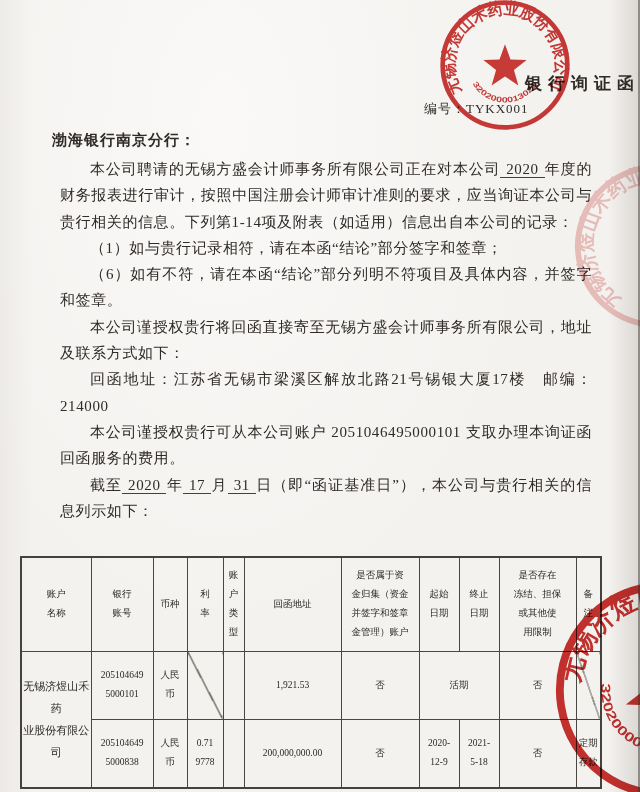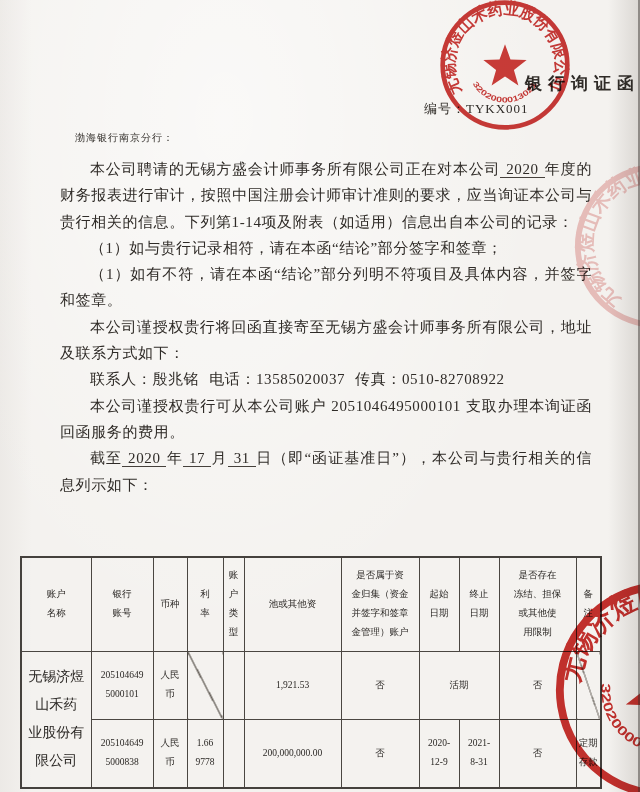--- a/index.html
+++ b/index.html
@@ -9,42 +9,42 @@
       linear-gradient(90deg, rgba(190,184,178,0.15), rgba(255,255,255,0) 5%, rgba(255,255,255,0) 95%, rgba(150,144,138,0.28)),
       radial-gradient(ellipse at 35% 15%, rgba(255,255,255,0.55), rgba(255,255,255,0) 55%),
       #f4f2ef;
     font-family:"Liberation Serif","DejaVu Serif",serif;
     color:#2f2b27;
   }
   .page::after { content:""; position:absolute; right:0; top:0; width:2px; height:100%; background:rgba(50,46,42,0.45); pointer-events:none; }
 
   .title { position:absolute; top:72px; left:0; right:0; text-align:right; font-size:17px; font-weight:bold; letter-spacing:6px; }
   .doc-number { position:absolute; top:100px; left:424px; font-size:13px; letter-spacing:1px; }
-  .salutation { position:absolute; top:131px; left:75px; font-size:10px; font-weight:normal; letter-spacing:1px; }
+  .salutation { position:absolute; top:131px; left:52px; font-size:15px; font-weight:bold; letter-spacing:1px; }
 
   .body-text { position:absolute; top:156px; left:60px; width:532px; font-size:15px; line-height:26.3px; letter-spacing:0.6px; text-align:justify; }
   .body-text p { margin:0; text-indent:2em; }
   .u { border-bottom:1.3px solid #45403b; padding:0 6px; }
   .gap { margin:0 10px 0 0; }
 
   table.bank-table {
     position:absolute; top:556px; left:20px; width:580px;
     border-collapse:collapse; table-layout:fixed;
     font-size:9.5px; color:#2a2724;
     border:2px solid #45413d;
   }
   table.bank-table td {
     border:1px solid #4a4641; text-align:center; vertical-align:middle;
     padding:1px; white-space:pre-line; line-height:2.0; overflow:hidden;
   }
   tr.hdr { height:94px; }
   tr.r1  { height:68px; }
   tr.r2  { height:69px; }
   td.slash { background:linear-gradient(to right top, transparent 48.8%, #6b665f 48.8%, #6b665f 51.2%, transparent 51.2%); }
-  td.name-cell { font-size:14px; }
+  td.name-cell { font-size:11px; }
 
   .seal { position:absolute; mix-blend-mode:multiply; pointer-events:none; }
   .seal-top    { left:438px; top:-2px;  width:134px; height:134px; opacity:0.88; }
   .seal-mid    { left:572px; top:161px; width:170px; height:170px; opacity:0.26; transform:rotate(-25deg); }
   .seal-bottom { left:552px; top:578px; width:224px; height:224px; opacity:0.92; transform:rotate(36deg); }
   .seal svg { width:100%; height:100%; display:block; }
   .seal text { font-family:"Liberation Sans","DejaVu Sans",sans-serif; font-weight:bold; fill:#c5201d; }
 </style>
 </head>
 <body>
@@ -53,23 +53,23 @@
 
   <div class="title">银行询证函</div>
 
   <div class="doc-number"><span>编号：</span><span>TYKX001</span></div>
 
   <div class="salutation">渤海银行南京分行：</div>
 
   <div class="body-text">
     <p><span>本公司聘请的无锡方盛会计师事务所有限公司正在对本公司</span><span class="u">2020</span><span>年度的财务报表进行审计，按照中国注册会计师审计准则的要求，应当询证本公司与贵行相关的信息。下列第1-14项及附表（如适用）信息出自本公司的记录：</span></p>
     <p>（1）如与贵行记录相符，请在本函“结论”部分签字和签章；</p>
-    <p>（1）如有不符，请在本函“结论”部分列明不符项目及具体内容，并签字和签章。</p>
+    <p>（6）如有不符，请在本函“结论”部分列明不符项目及具体内容，并签字和签章。</p>
     <p>本公司谨授权贵行将回函直接寄至无锡方盛会计师事务所有限公司，地址及联系方式如下：</p>
-    <p><span class="gap">联系人：殷兆铭</span><span class="gap">电话：13585020037</span><span>传真：0510-82708922</span></p>
+    <p>回函地址：江苏省无锡市梁溪区解放北路21号锡银大厦17楼　邮编：214000</p>
     <p><span>本公司谨授权贵行可从本公司账户</span><span style="margin:0 5px;">2051046495000101</span><span>支取办理本询证函回函服务的费用。</span></p>
     <p><span>截至</span><span class="u">2020</span><span>年</span><span class="u">17</span><span>月</span><span class="u">31</span><span>日（即“函证基准日”），本公司与贵行相关的信息列示如下：</span></p>
   </div>
 
   <table class="bank-table">
     <colgroup>
       <col style="width:70px">
         <col style="width:62px">
         <col style="width:34px">
         <col style="width:36px">
@@ -87,21 +87,21 @@
 名称</td>
         <td>银行
 账号</td>
         <td>币种</td>
         <td>利
 率</td>
         <td>账
 户
 类
 型</td>
-        <td>池或其他资</td>
+        <td>回函地址</td>
         <td>是否属于资
 金归集（资金
 并签字和签章
 金管理）账户</td>
         <td>起始
 日期</td>
         <td>终止
 日期</td>
         <td>是否存在
 冻结、担保
@@ -123,29 +123,29 @@
         <td>否</td>
         <td colspan="2">活期</td>
         <td>否</td>
         <td class="slash"></td>
       </tr>
       <tr class="r2">
         <td>205104649
 5000838</td>
         <td>人民
 币</td>
-        <td>1.66
+        <td>0.71
 9778</td>
         <td></td>
         <td>200,000,000.00</td>
         <td>否</td>
         <td>2020-
 12-9</td>
         <td>2021-
-8-31</td>
+5-18</td>
         <td>否</td>
         <td>定期
 存款</td>
       </tr>
     </tbody>
   </table>
 
   <div class="seal seal-top">
     <svg viewBox="0 0 200 200">
       <circle cx="100" cy="100" r="93" fill="none" stroke="#c5201d" stroke-width="7"></circle>

